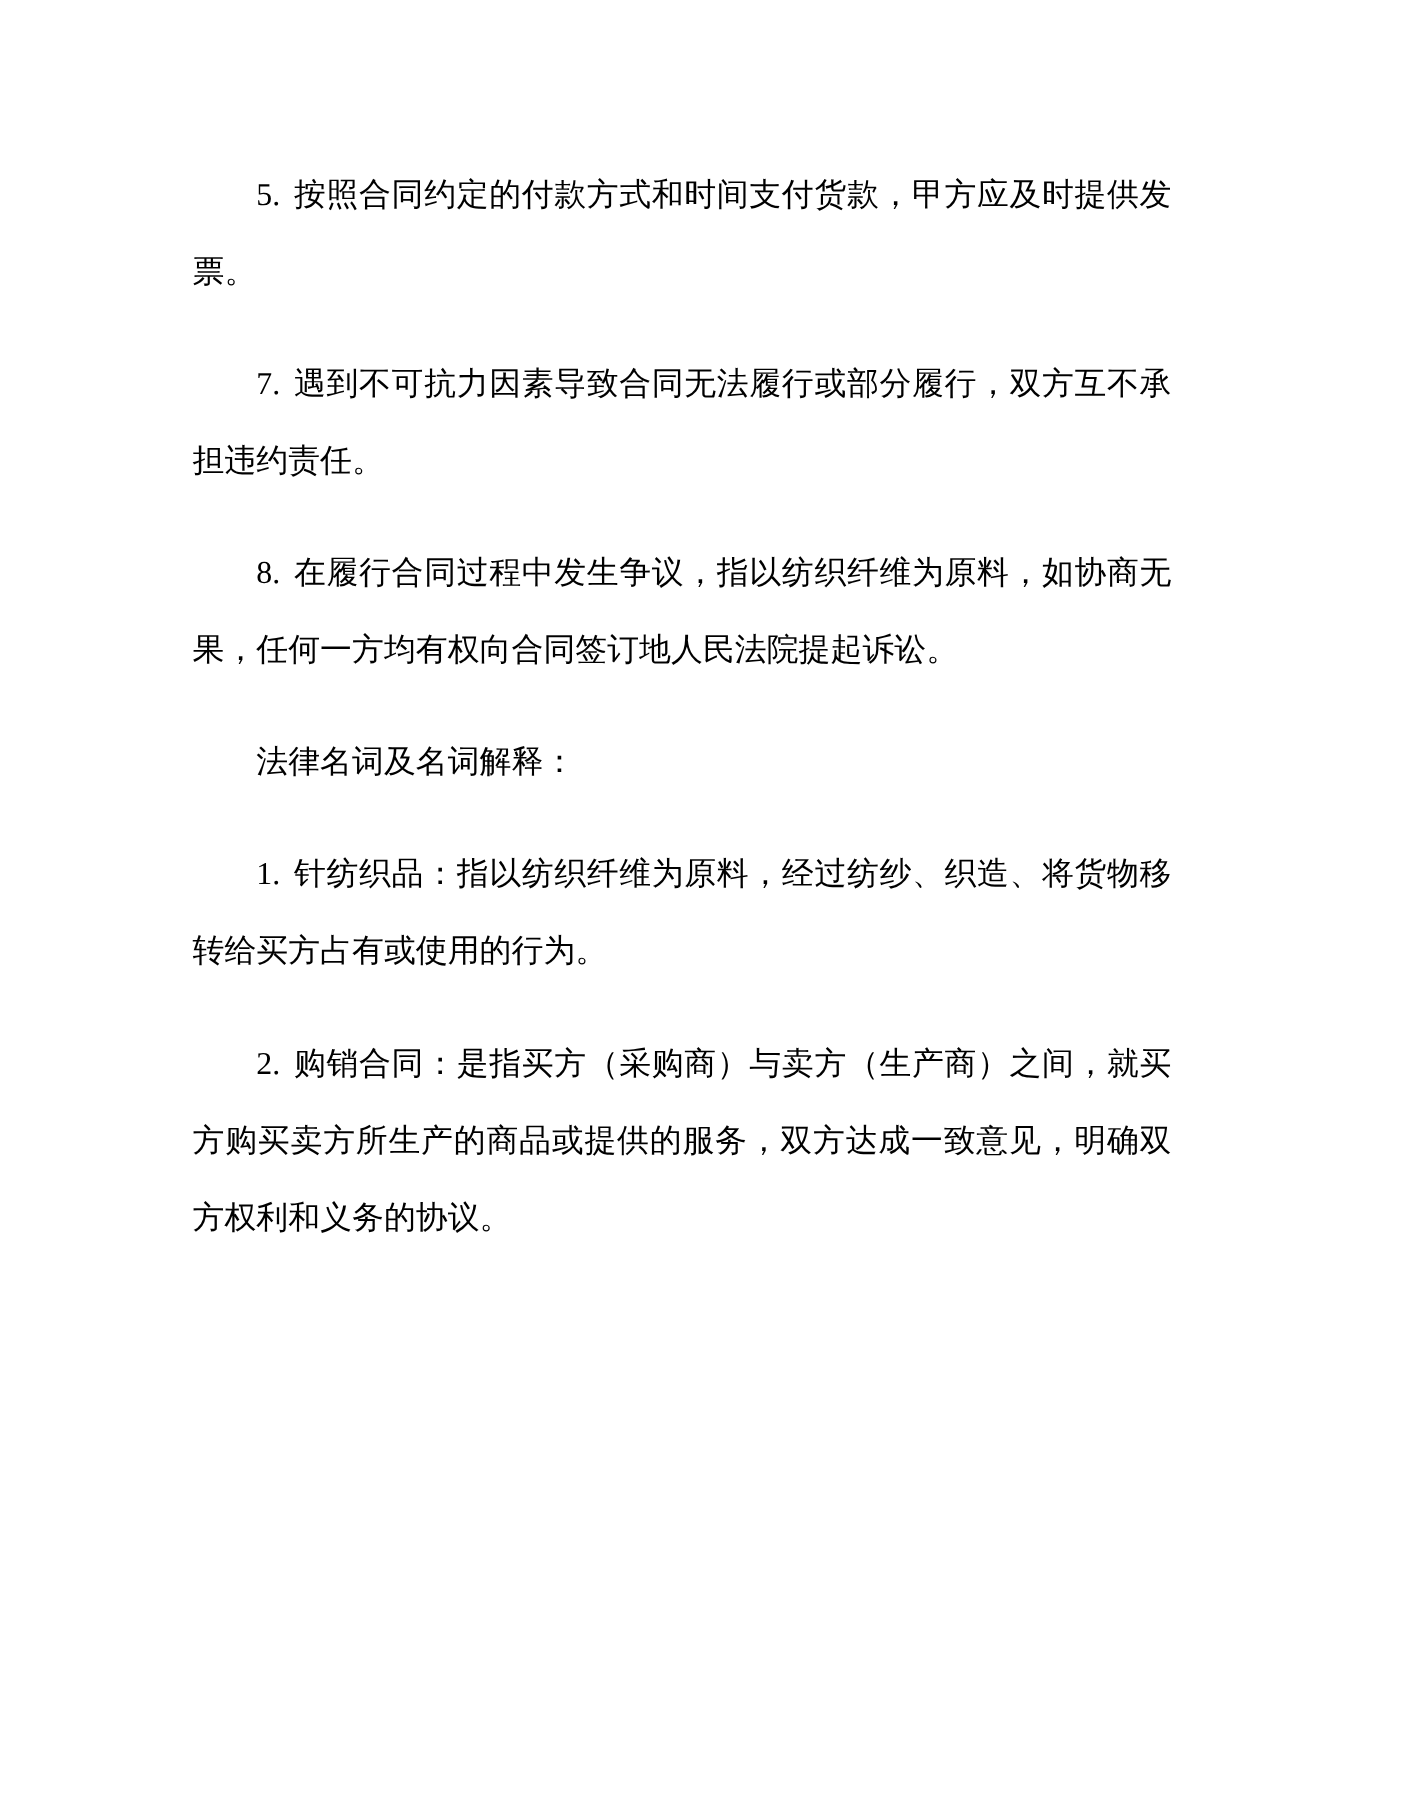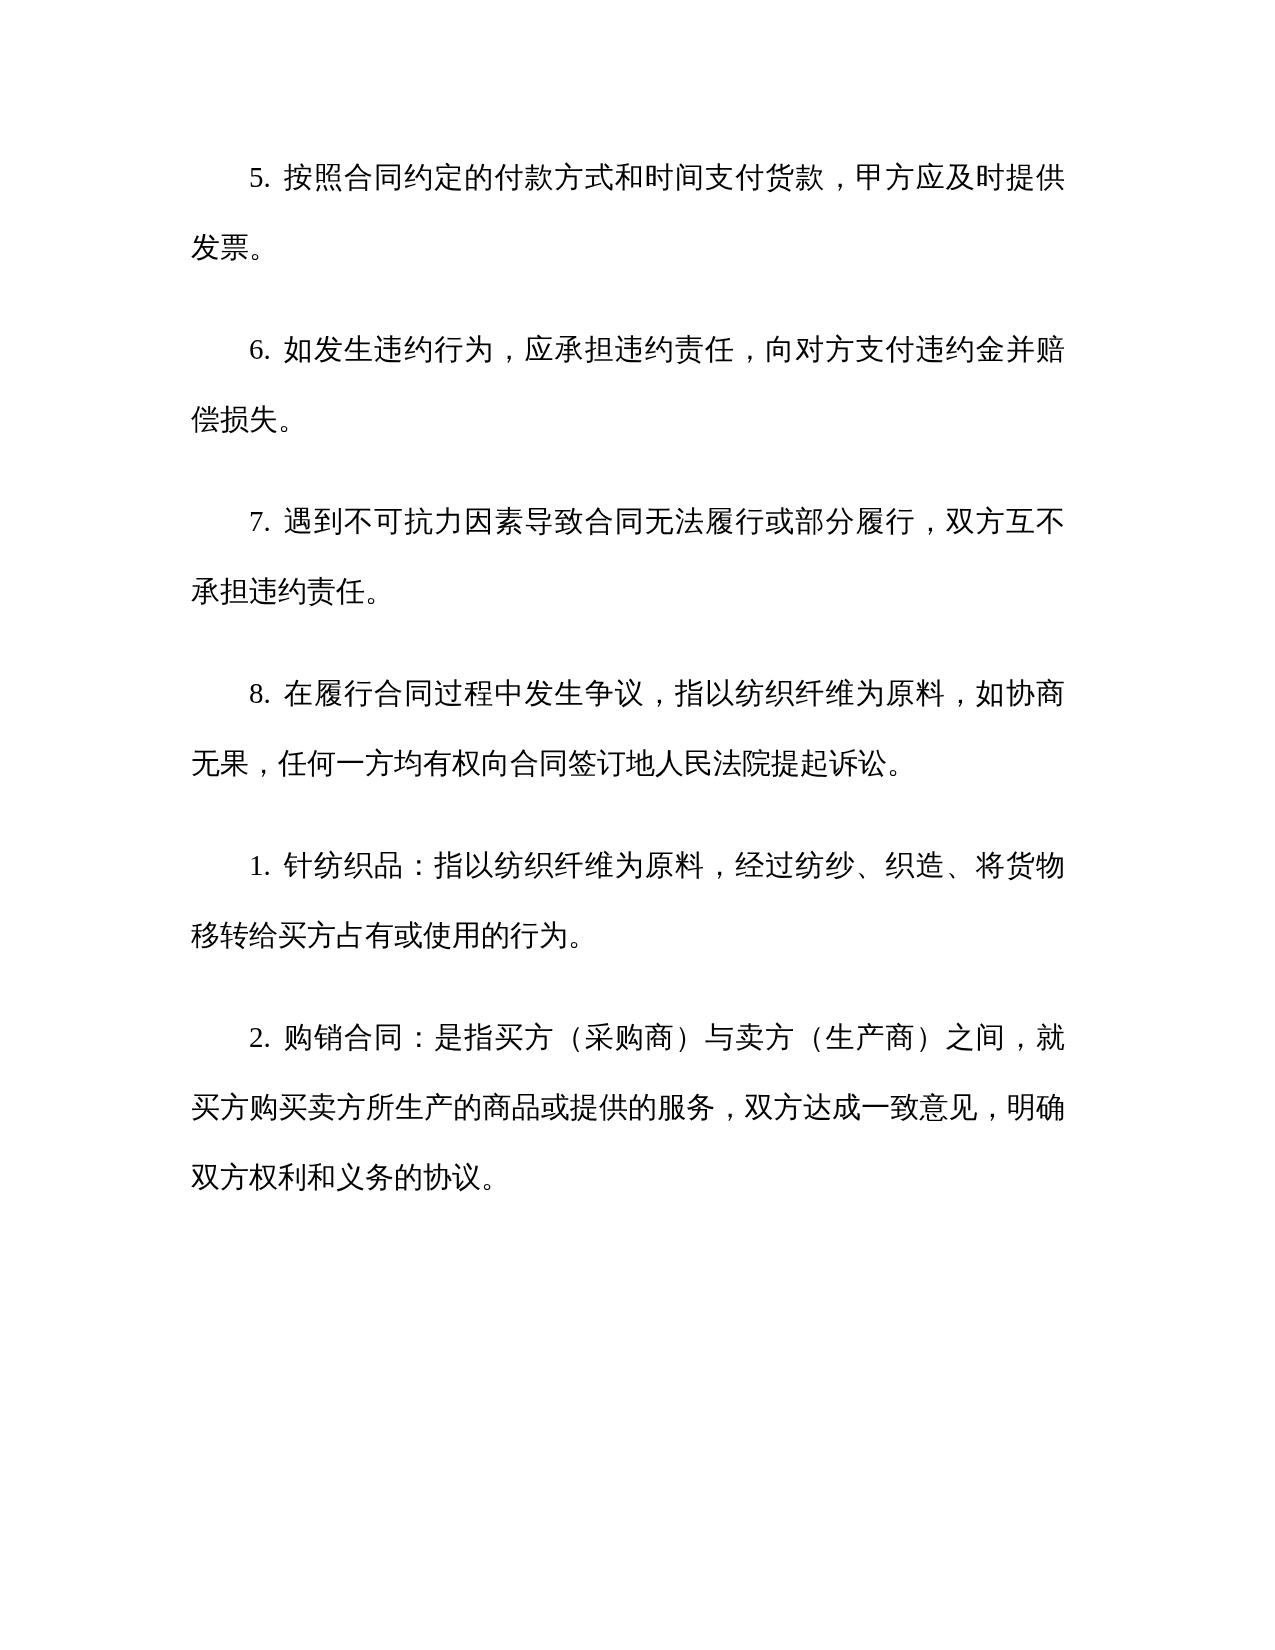--- a/index.html
+++ b/index.html
@@ -14,21 +14,21 @@
     margin: 0 auto;
     background: #ffffff;
     box-sizing: border-box;
     padding: 142px 210px 0 175px;
     overflow: hidden;
   }
   .doc-body {
     width: 100%;
   }
   .para {
-    margin: 0 0 32px 16px;
+    margin: 0 0 32px 0;
     font-family: "Liberation Sans", sans-serif;
     font-size: 29px;
     line-height: 70px;
     color: #000000;
     text-indent: 58px;
     text-align: justify;
     word-break: break-all;
     line-break: anywhere;
   }
   .para .num {
@@ -41,26 +41,26 @@
   }
 </style>
 </head>
 <body>
 
 <div class="page">
   <div class="doc-body">
 
     <p class="para"><span class="num">5.</span><span>按照合同约定的付款方式和时间支付货款，甲方应及时提供发票。</span></p>
 
-    <p class="para"><span class="num">6.</span><span>如发生违约行为，应承担违约责任，向对方支付违约金并赔偿损失。</span></p>
 
     <p class="para"><span class="num">7.</span><span>遇到不可抗力因素导致合同无法履行或部分履行，双方互不承担违约责任。</span></p>
 
     <p class="para"><span class="num">8.</span><span>在履行合同过程中发生争议，指以纺织纤维为原料，如协商无果，任何一方均有权向合同签订地人民法院提起诉讼。</span></p>
 
+    <p class="para"><span class="num"></span><span>法律名词及名词解释：</span></p>
 
     <p class="para"><span class="num">1.</span><span>针纺织品：指以纺织纤维为原料，经过纺纱、织造、将货物移转给买方占有或使用的行为。</span></p>
 
     <p class="para"><span class="num">2.</span><span>购销合同：是指买方（采购商）与卖方（生产商）之间，就买方购买卖方所生产的商品或提供的服务，双方达成一致意见，明确双方权利和义务的协议。</span></p>
 
 
   </div>
 </div>
 
 </body></html>

